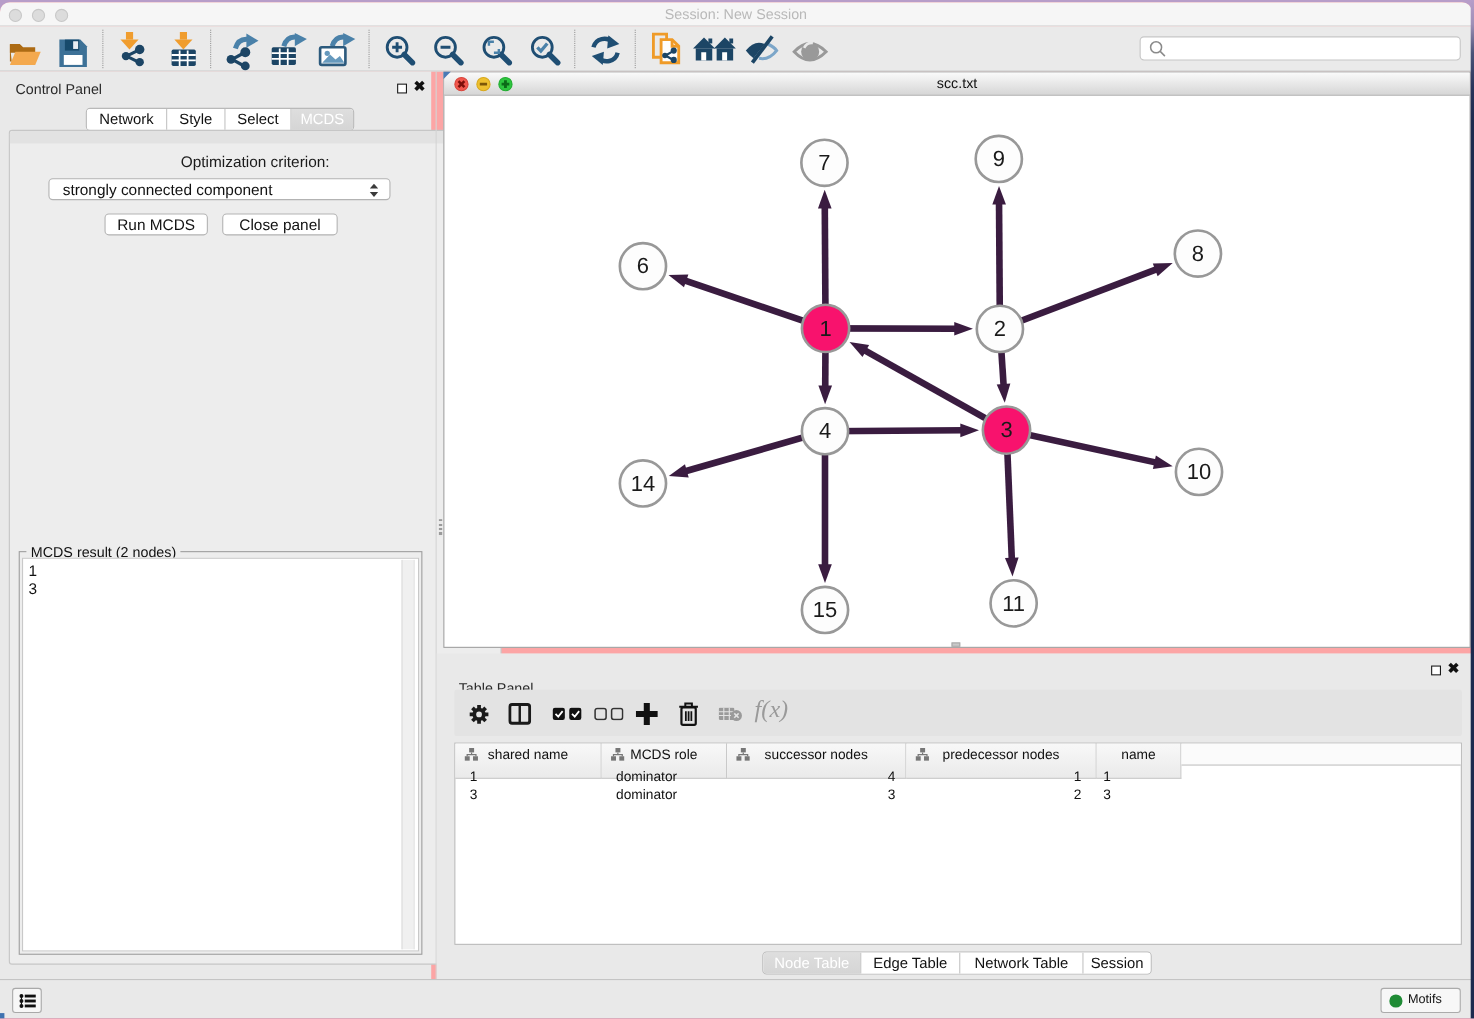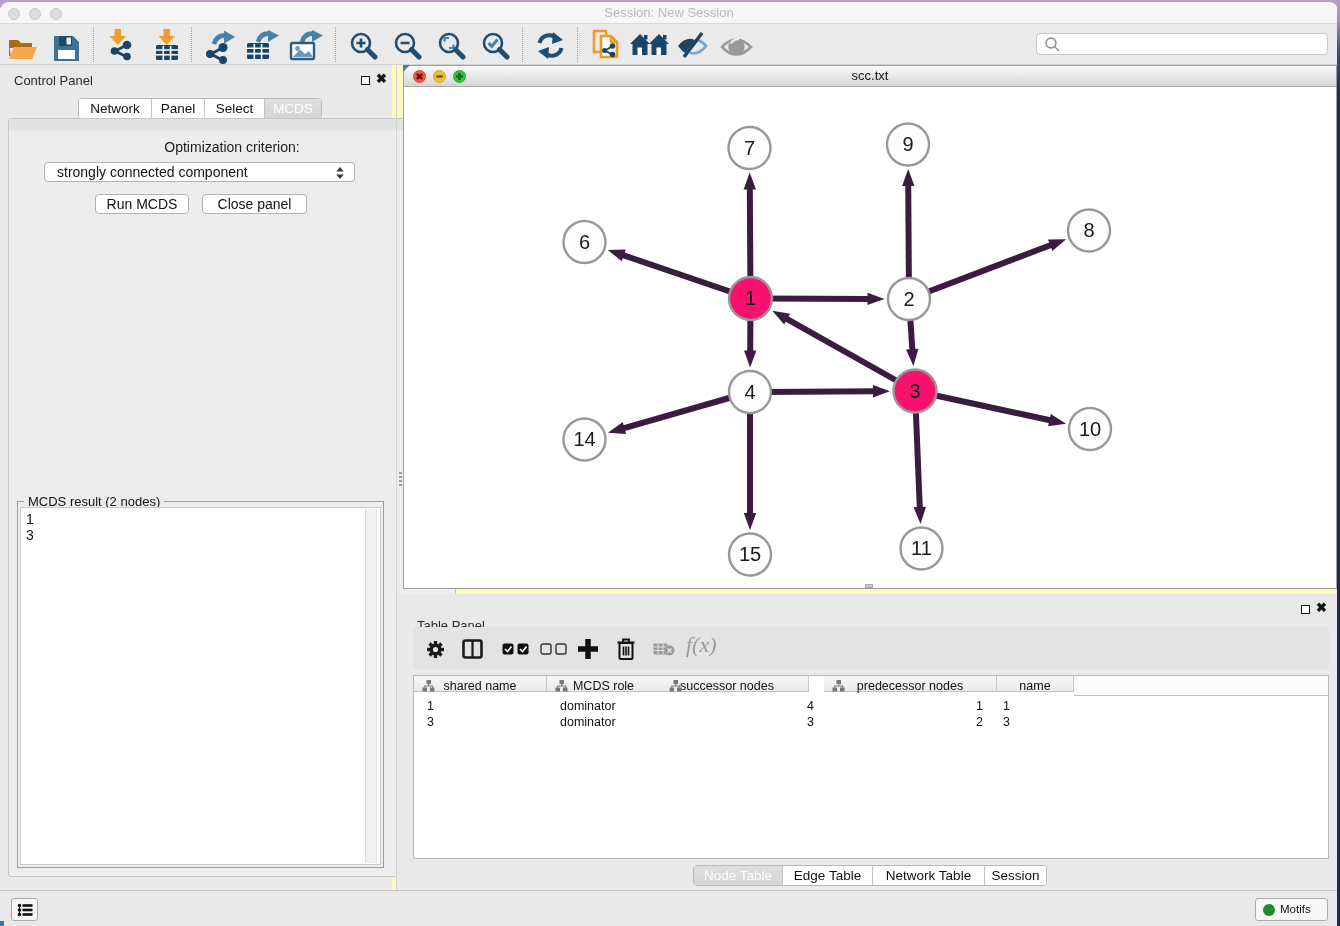--- a/index.html
+++ b/index.html
@@ -1,16 +1,16 @@
 <!DOCTYPE html>
 <html><head><meta charset="utf-8"><title>Session: New Session</title><style>
 *{margin:0;padding:0;box-sizing:border-box}
 html,body{width:1340px;height:926px;overflow:hidden}
 body{background:#b79dc9;font-family:"Liberation Sans",sans-serif;position:relative}
-#win{position:absolute;top:2px;left:0;width:1338px;height:924px;background:#fef9c3;border-radius:9px 9px 0 0;overflow:hidden}
+#win{position:absolute;top:2px;left:0;width:1338px;height:924px;background:#fca5a5;border-radius:9px 9px 0 0;overflow:hidden}
 #rstrip{position:absolute;top:0;right:0;width:3px;height:926px;background:linear-gradient(180deg,#b79dc9 0,#9e8fb6 22px,#4a5378 48px,#28345a 80px,#1d2a4e 110px);z-index:50}
 #blbit{position:absolute;left:0;bottom:0;width:4px;height:5px;background:#3f72b0;z-index:51}
 
 #titlebar{position:absolute;left:0;top:0;width:100%;height:22px;background:#f6f6f6;border-bottom:1px solid #d9d9d9}
 .tl{position:absolute;top:6px;width:12px;height:12px;border-radius:50%;background:#dcdcdc;border:1px solid #c8c8c8}
 #title{position:absolute;left:0;top:0;width:100%;text-align:center;font-size:13px;line-height:21px;color:#b9b9b9}
 
 #toolbar{position:absolute;left:0;top:22px;width:100%;height:41px;background:#eaeaea;border-bottom:1px solid #d0d0d0}
 .sep{position:absolute;top:3px;height:35px;width:0;border-left:1px dotted #999}
 .ticon{position:absolute;top:0}
@@ -42,21 +42,21 @@
 #ftext{position:absolute;width:100%;text-align:center;font-size:13px;line-height:20px;color:#111}
 .mac{position:absolute;top:3.5px;width:13px;height:13px;border-radius:50%}
 .mac svg{display:block}
 #graph{position:absolute;left:0px;top:22px}
 .fhandle{position:absolute;background:#c9c9c9;border:1px solid #aaa}
 
 #tp{position:absolute;left:397px;top:592px;width:941px;height:296px;background:#e9e9e9}
 #tphead{position:absolute;left:20px;top:24px;font-size:13px;color:#2a2a2a}
 #tptools{position:absolute;left:16px;top:33px;width:916px;height:42px;background:#e3e3e3;border-radius:2px}
 #tbl{position:absolute;left:16px;top:81px;width:916px;height:184px;background:#fff;border:1px solid #b9b9b9}
-.hcell{position:absolute;top:0;height:16px;background:linear-gradient(#f8f8f8,#eaeaea);border-right:1px solid #c9c9c9;border-bottom:1px solid #c2c2c2;font-size:12.5px;line-height:20px;text-align:center;color:#111}
+.hcell{position:absolute;top:0;height:32px;background:linear-gradient(#f8f8f8,#eaeaea);border-right:1px solid #c9c9c9;border-bottom:1px solid #c2c2c2;font-size:12.5px;line-height:20px;text-align:center;color:#111}
 .hrest{position:absolute;top:0;height:20px;background:#fbfbfb;border-bottom:1px solid #c2c2c2}
 .cell{position:absolute;font-size:12.5px;color:#111;height:16px;line-height:16px}
 #tptabs{position:absolute;left:296px;top:271px;height:21px;display:flex;border:1px solid #b9b9b9;border-radius:4px;overflow:hidden;background:#fff}
 
 #status{position:absolute;left:0;top:888px;width:100%;height:36px;background:#e9e9e9;border-top:1px solid #c4c4c4}
 #lbtn{position:absolute;left:11px;top:7px;width:27px;height:23px;background:#f7f7f7;border:1px solid #a9a9a9;border-radius:3px}
 #membtn{position:absolute;left:1255px;top:7px;width:73px;height:23px;background:#f7f7f7;border:1px solid #ababab;border-radius:3px;font-size:11.5px;line-height:21px;color:#111}
 #membtn i{position:absolute;left:7px;top:5px;width:12px;height:12px;border-radius:50%;background:#1f8b35;font-style:normal}
 #membtn span{position:absolute;left:24px}
 .hico{position:absolute;top:4px}
@@ -210,21 +210,21 @@
           <line x1="11.5" y1="11.5" x2="16" y2="16" stroke="#8a8a8a" stroke-width="1.4"></line>
         </svg>
       </div>
 </div>
 <div id="cp">
  <div id="cphead">Control Panel</div>
  <div class="floatic" style="left:361px;top:11px"></div>
  <div class="closeic" style="left:376px;top:6px">✖</div>
  <div id="cptabs">
   <div class="tabseg" style="width:72px">Network</div>
-  <div class="tabseg" style="width:53px">Panel</div>
+  <div class="tabseg" style="width:53px">Style</div>
   <div class="tabseg" style="width:60px">Select</div>
   <div class="tabseg tabsel" style="width:57px">MCDS</div>
  </div>
  <div id="tabpane">
   <div class="topstrip"></div>
   <div id="optlabel">Optimization criterion:</div>
   <div id="combo">strongly connected component
     <svg width="12" height="16">
             <polygon points="6,2 9.8,6.4 2.2,6.4" fill="#3a3a3a"></polygon>
             <polygon points="6,14 9.8,9.6 2.2,9.6" fill="#3a3a3a"></polygon>
@@ -385,21 +385,21 @@
           <g stroke="#e3e3e3" stroke-width="1.4">
             <line x1="14.5" y1="5.5" x2="18.5" y2="9.5"></line>
             <line x1="18.5" y1="5.5" x2="14.5" y2="9.5"></line>
           </g>
   </svg>
   <div style="position:absolute;left:273px;top:5px;font-family:'Liberation Serif',serif;font-style:italic;font-size:22px;color:#9a9a9a">f(x)</div>
  </div>
  <div id="tbl">
   <div class="hcell" style="left:0;width:133px">shared name</div>
   <div class="hcell" style="left:133px;width:114px">MCDS role</div>
-  <div class="hcell" style="left:232px;width:163px">successor nodes</div>
+  <div class="hcell" style="left:247px;width:163px">successor nodes</div>
   <div class="hcell" style="left:410px;width:173px">predecessor nodes</div>
   <div class="hcell" style="left:583px;width:77px">name</div>
   <div class="hrest" style="left:660px;width:254px"></div>
   <svg class="hico" style="left:8px" width="13" height="12">
           <rect x="4.5" y="0" width="4.5" height="4" fill="#777"></rect>
           <rect x="0.5" y="7.5" width="4.5" height="4" fill="#777"></rect>
           <rect x="8" y="7.5" width="4.5" height="4" fill="#777"></rect>
           <path d="M6.7 4 v2 M2.7 7.5 v-1.5 h8 v1.5" stroke="#777" stroke-width="1.1" fill="none"></path>
         </svg>
   <svg class="hico" style="left:141px" width="13" height="12">

